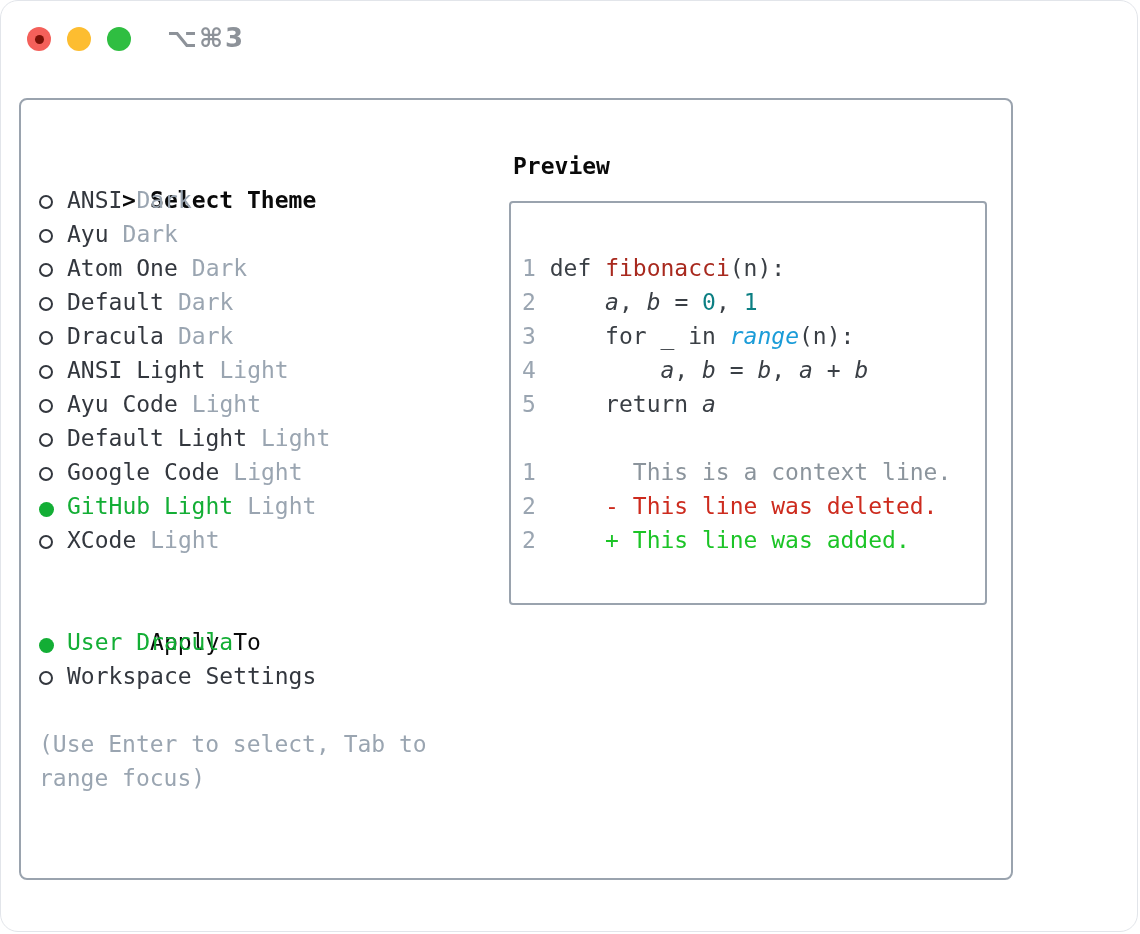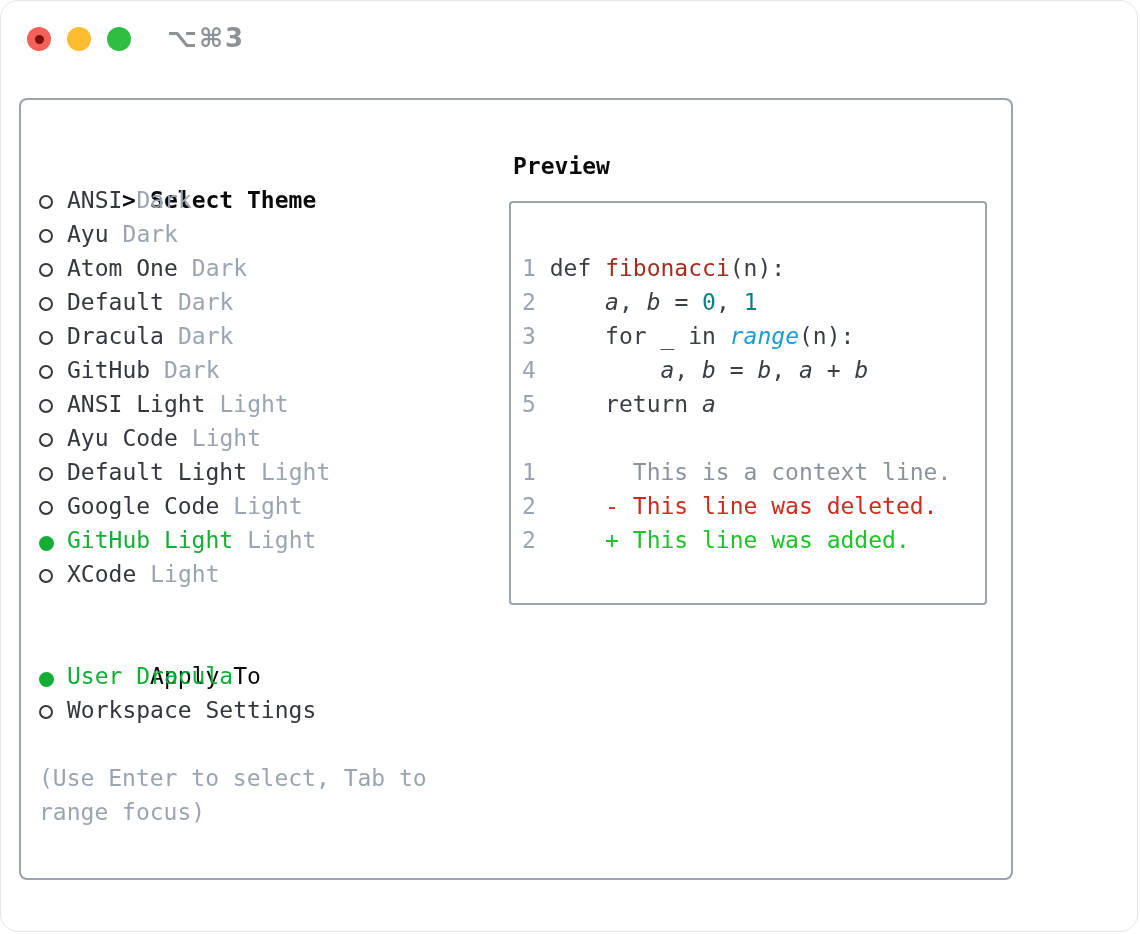--- a/index.html
+++ b/index.html
@@ -80,21 +80,20 @@
     <div class="row col-header">
       <span class="caret">&gt;</span><span>Select Theme</span>
     </div>
 
     <div>
         <div class="row"><span class="bullet"><i class="ring"></i></span><span class="label">ANSI</span><span class="tag">Dark</span></div>
         <div class="row"><span class="bullet"><i class="ring"></i></span><span class="label">Ayu</span><span class="tag">Dark</span></div>
         <div class="row"><span class="bullet"><i class="ring"></i></span><span class="label">Atom One</span><span class="tag">Dark</span></div>
         <div class="row"><span class="bullet"><i class="ring"></i></span><span class="label">Default</span><span class="tag">Dark</span></div>
         <div class="row"><span class="bullet"><i class="ring"></i></span><span class="label">Dracula</span><span class="tag">Dark</span></div>
-        <div class="row"><span class="bullet"><i class="ring"></i></span><span class="label">GitHub</span><span class="tag">Dark</span></div>
         <div class="row"><span class="bullet"><i class="ring"></i></span><span class="label">ANSI Light</span><span class="tag">Light</span></div>
         <div class="row"><span class="bullet"><i class="ring"></i></span><span class="label">Ayu Code</span><span class="tag">Light</span></div>
         <div class="row"><span class="bullet"><i class="ring"></i></span><span class="label">Default Light</span><span class="tag">Light</span></div>
         <div class="row"><span class="bullet"><i class="ring"></i></span><span class="label">Google Code</span><span class="tag">Light</span></div>
         <div class="row selected"><span class="bullet"><i class="dotfill"></i></span><span class="label">GitHub Light</span><span class="tag">Light</span></div>
         <div class="row"><span class="bullet"><i class="ring"></i></span><span class="label">XCode</span><span class="tag">Light</span></div>
       </div>
 
     <div class="spacer"></div>
 

